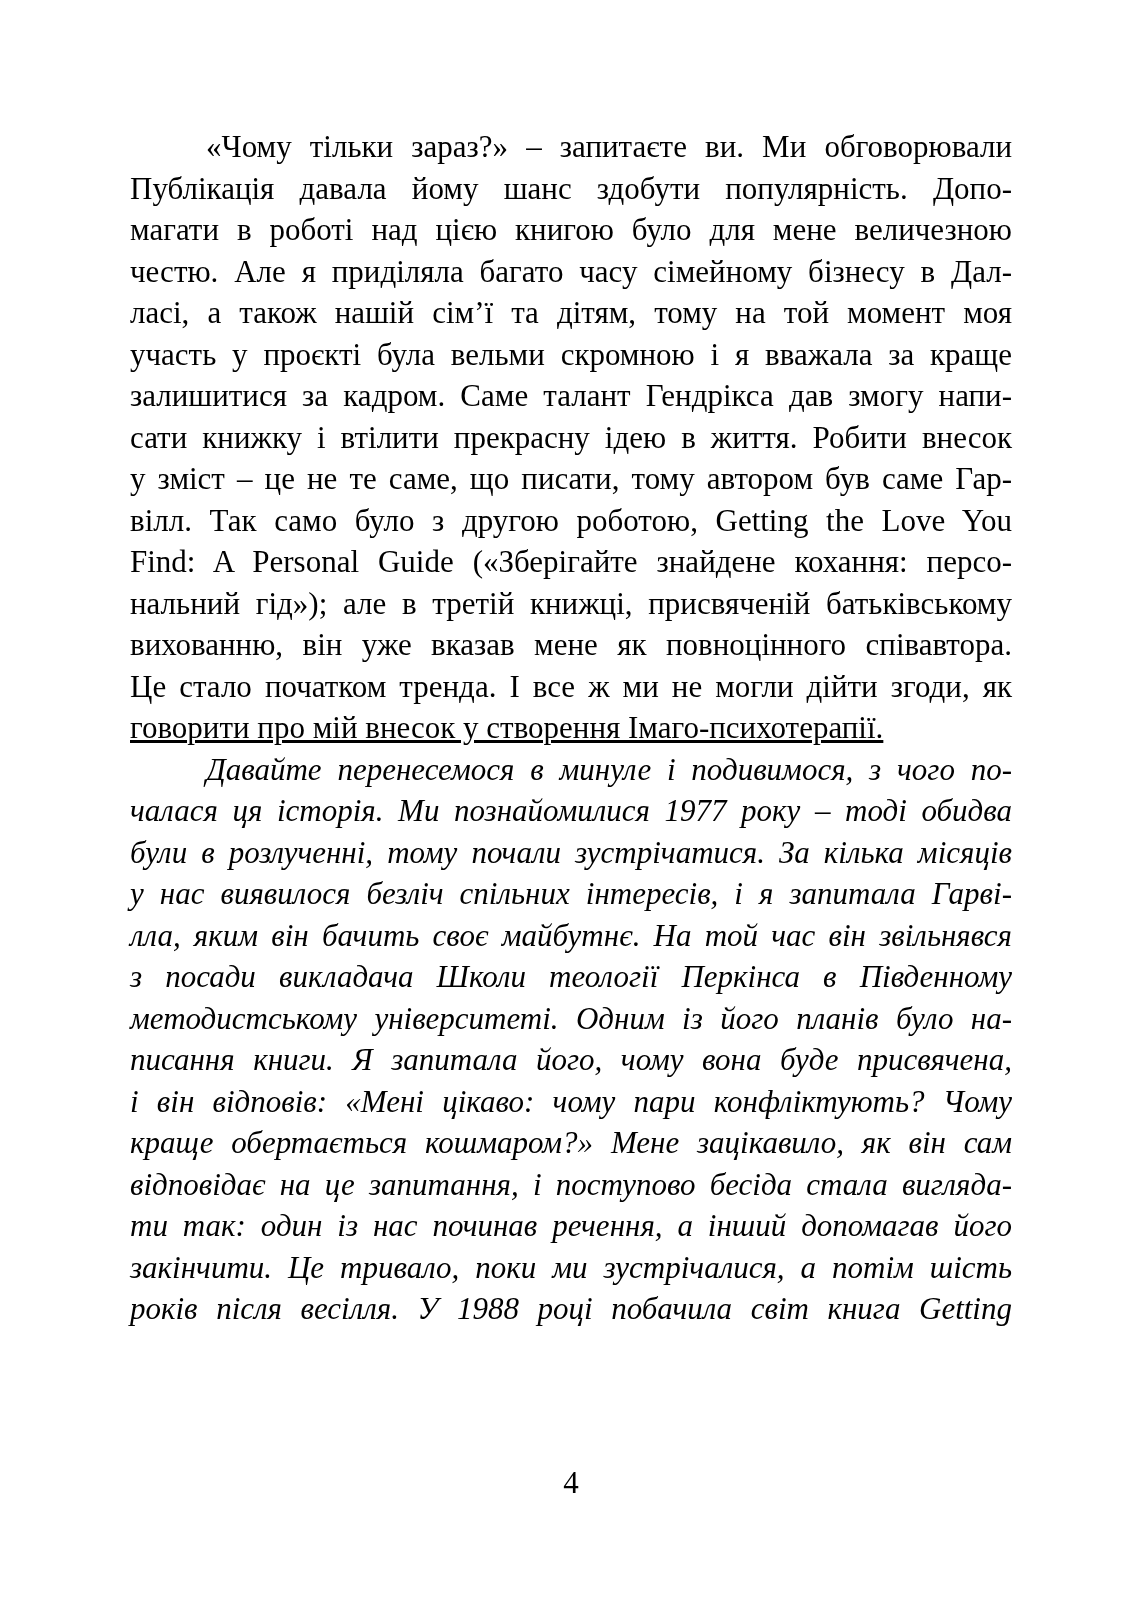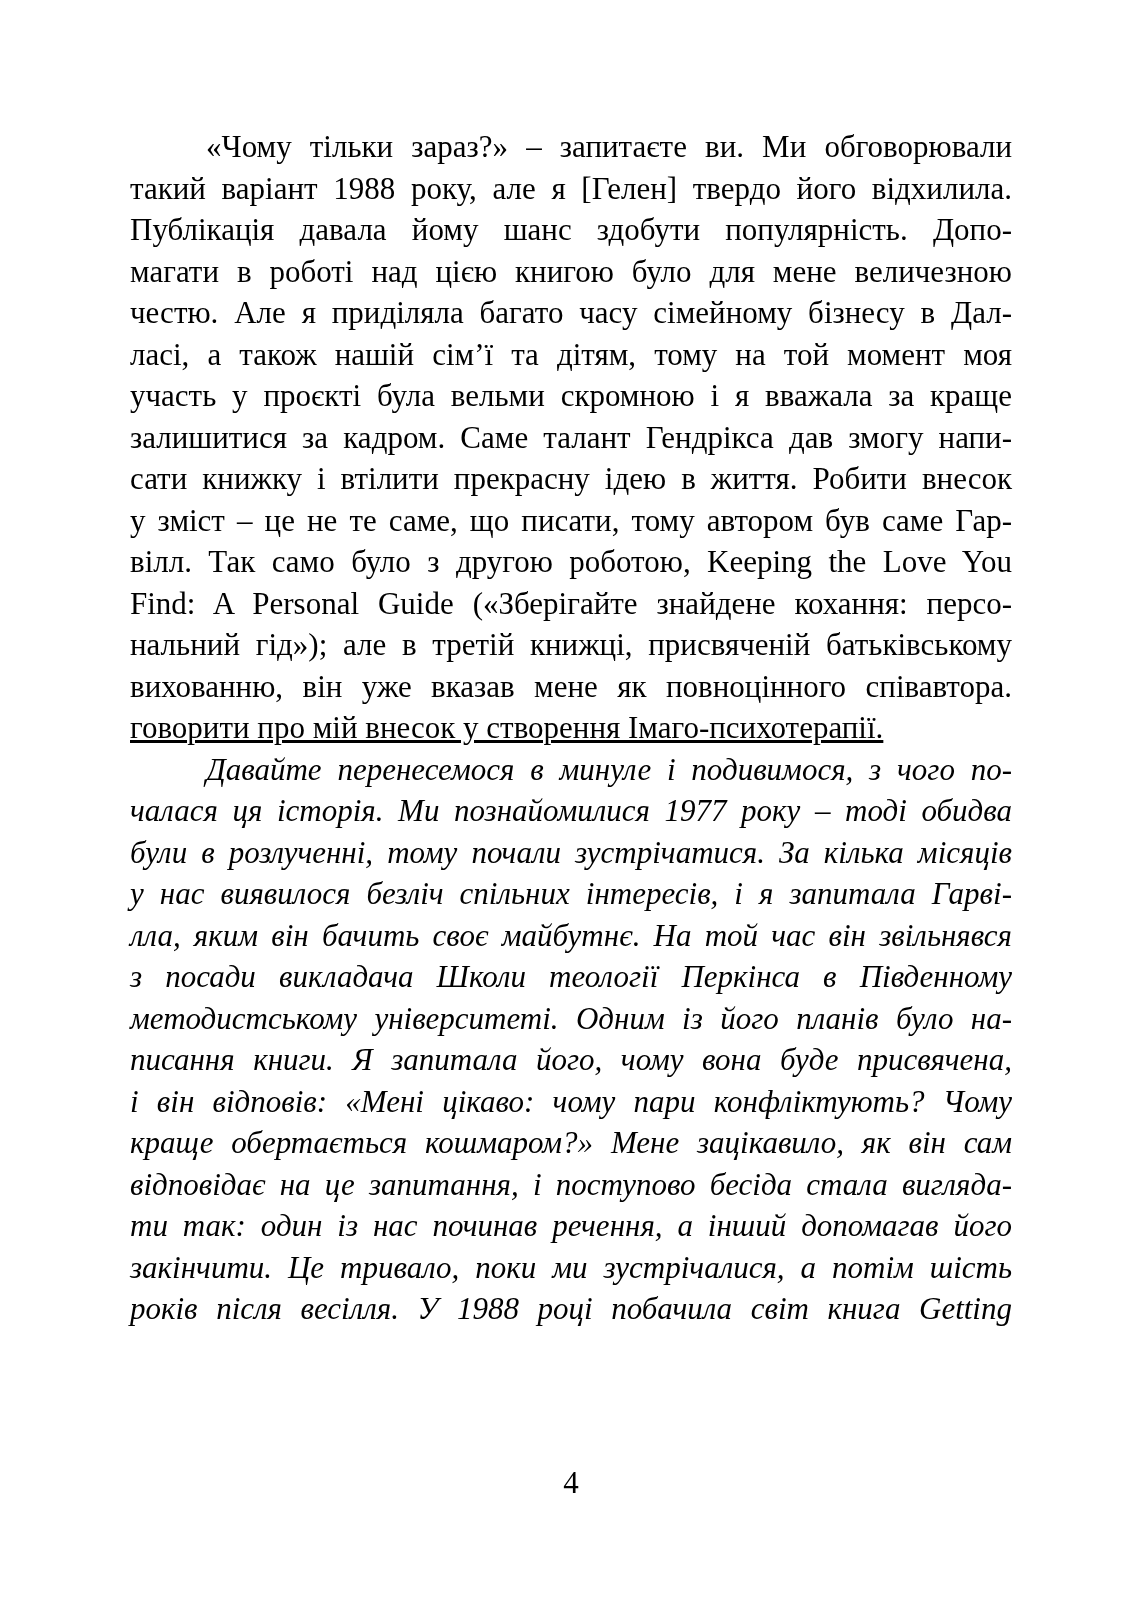--- a/index.html
+++ b/index.html
@@ -50,33 +50,33 @@
     line-height: 41.5px;
   }
 </style>
 </head>
 <body>
 
 <div class="book-page">
   <div class="text-block">
     <div class="paragraph">
         <div class="line indent">«Чому тільки зараз?» – запитаєте ви. Ми обговорювали</div>
-        <div class="line">такий варіант 1988 року, але я [Гелен] твердо його відхилила.</div>
         <div class="line">Публікація давала йому шанс здобути популярність. Допо-</div>
         <div class="line">магати в роботі над цією книгою було для мене величезною</div>
         <div class="line">честю. Але я приділяла багато часу сімейному бізнесу в Дал-</div>
         <div class="line">ласі, а також нашій сім’ї та дітям, тому на той момент моя</div>
         <div class="line">участь у проєкті була вельми скромною і я вважала за краще</div>
         <div class="line">залишитися за кадром. Саме талант Гендрікса дав змогу напи-</div>
         <div class="line">сати книжку і втілити прекрасну ідею в життя. Робити внесок</div>
         <div class="line">у зміст – це не те саме, що писати, тому автором був саме Гар-</div>
-        <div class="line">вілл. Так само було з другою роботою, Keeping the Love You</div>
+        <div class="line">вілл. Так само було з другою роботою, Getting the Love You</div>
         <div class="line">Find: A Personal Guide («Зберігайте знайдене кохання: персо-</div>
         <div class="line">нальний гід»); але в третій книжці, присвяченій батьківському</div>
         <div class="line">вихованню, він уже вказав мене як повноцінного співавтора.</div>
+        <div class="line">Це стало початком тренда. І все ж ми не могли дійти згоди, як</div>
         <div class="line last">говорити про мій внесок у створення Імаго-психотерапії.</div>
       </div>
     <div class="paragraph">
         <div class="line indent">Давайте перенесемося в минуле і подивимося, з чого по-</div>
         <div class="line">чалася ця історія. Ми познайомилися 1977 року – тоді обидва</div>
         <div class="line">були в розлученні, тому почали зустрічатися. За кілька місяців</div>
         <div class="line">у нас виявилося безліч спільних інтересів, і я запитала Гарві-</div>
         <div class="line">лла, яким він бачить своє майбутнє. На той час він звільнявся</div>
         <div class="line">з посади викладача Школи теології Перкінса в Південному</div>
         <div class="line">методистському університеті. Одним із його планів було на-</div>

